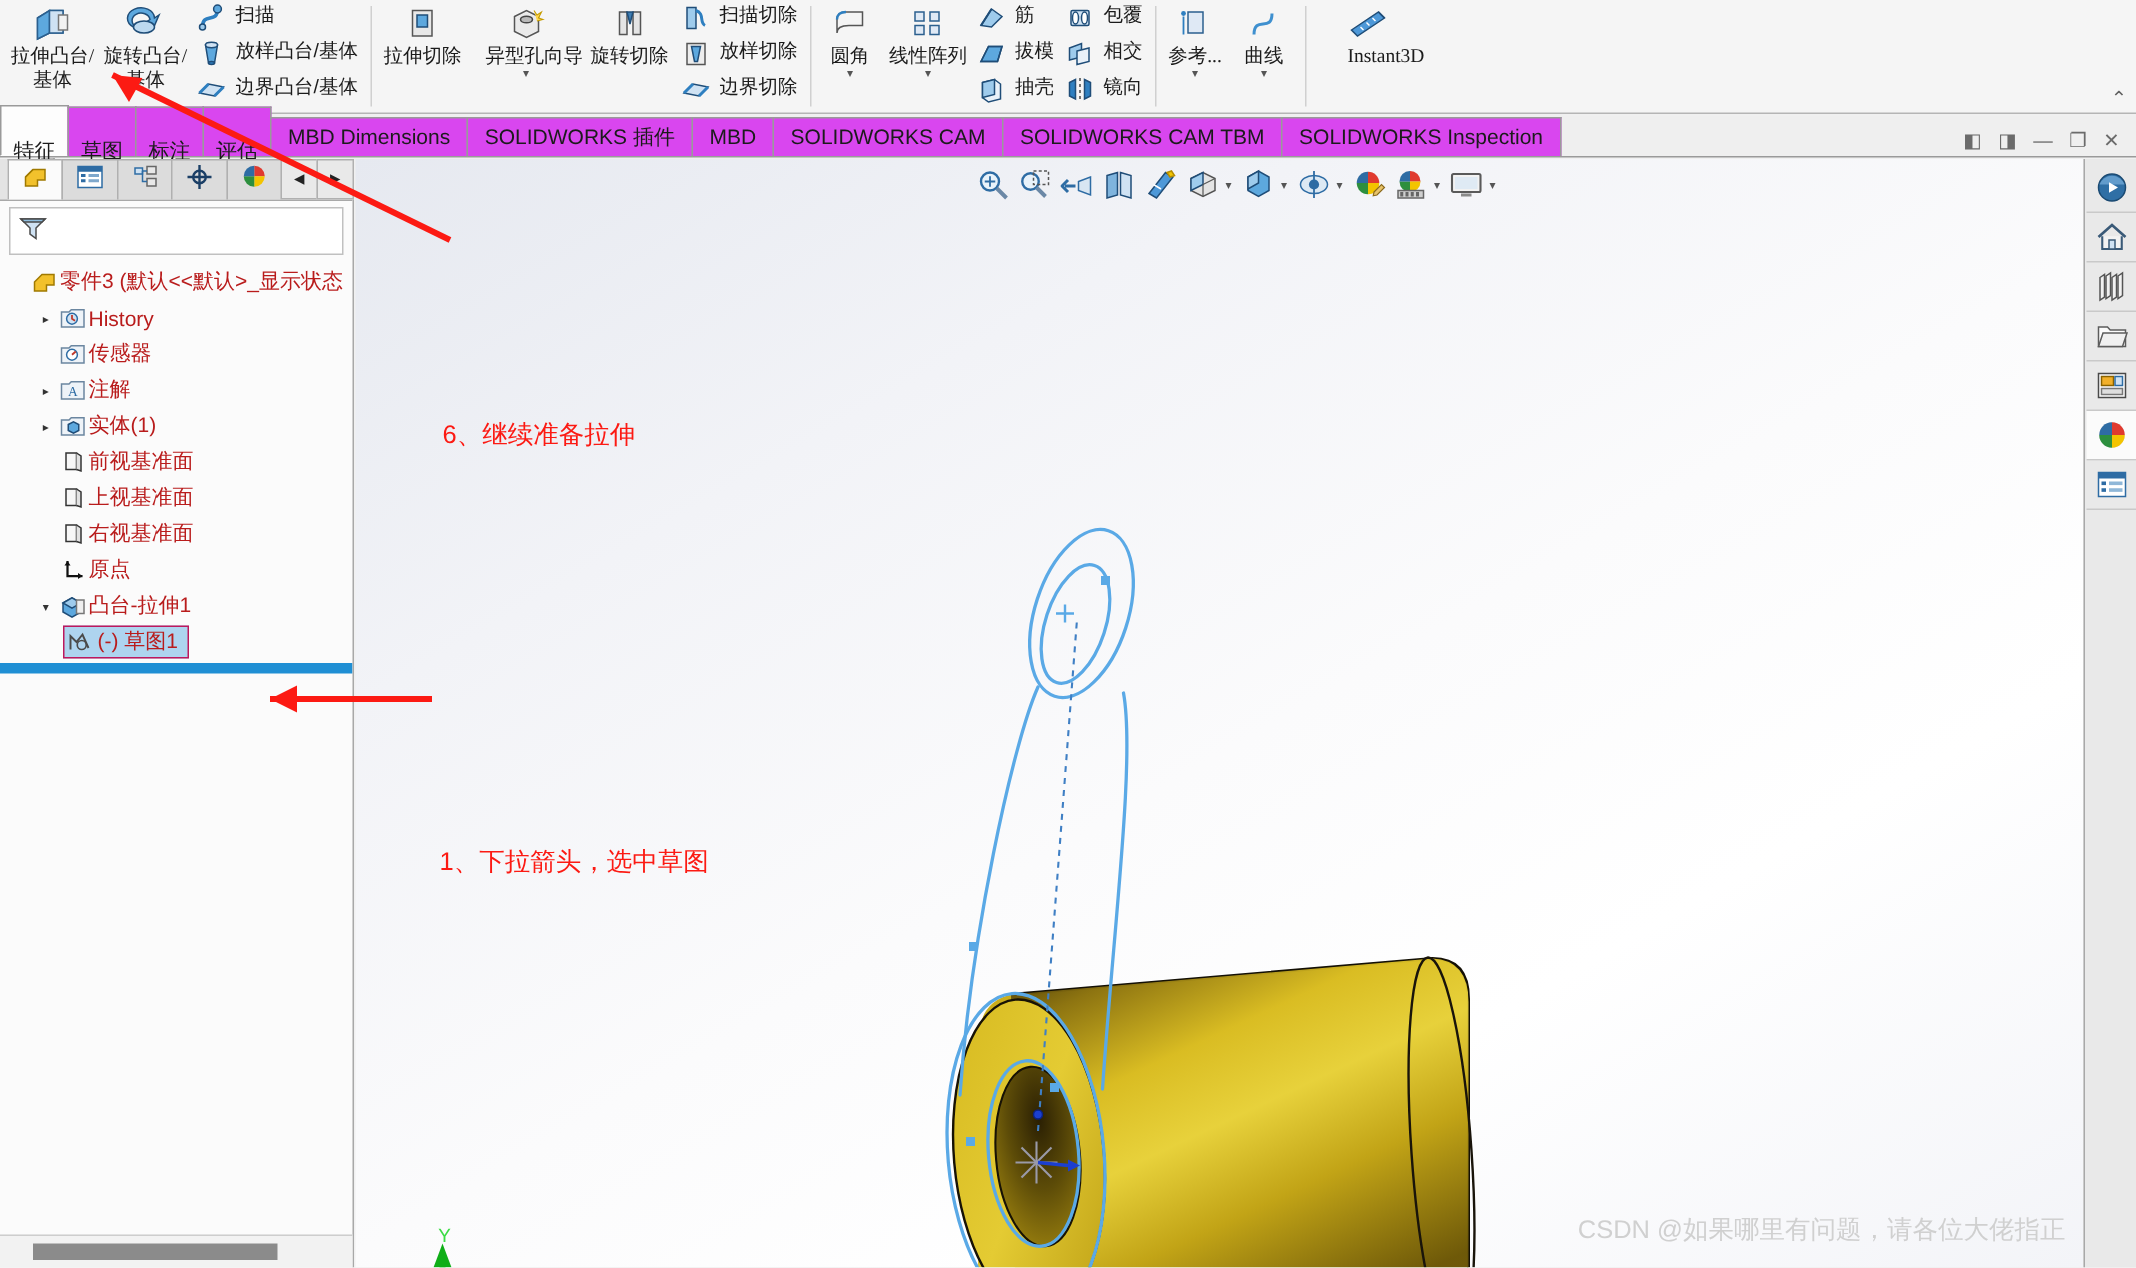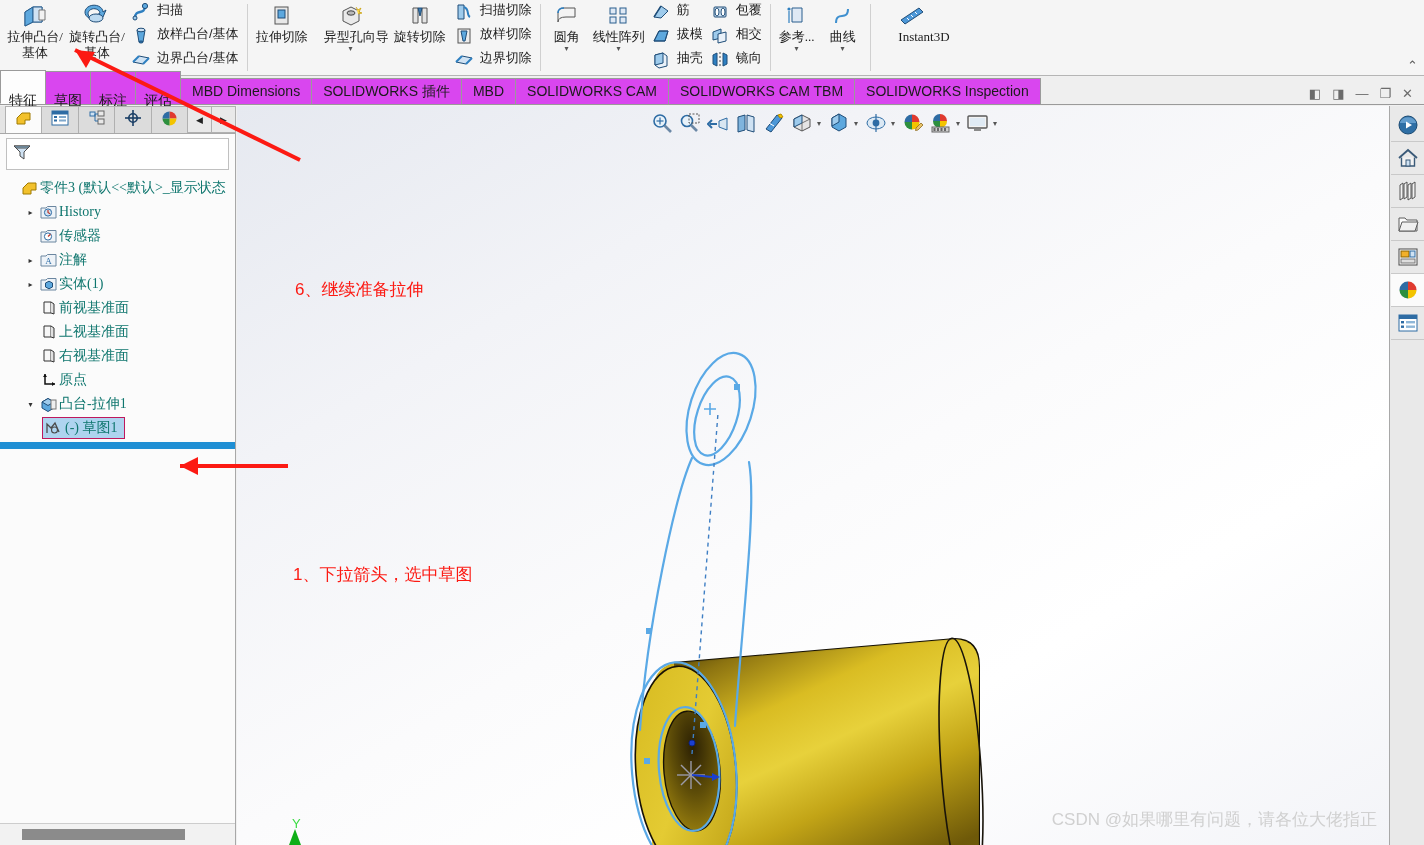--- a/index.html
+++ b/index.html
@@ -95,21 +95,21 @@
     font-size: 9px; color: #222; cursor: default;
   }
   .lp-filter {
     height: 32px; margin: 4px 6px 2px 6px; background: #fff;
     border: 1px solid #c0c0c0; display: flex; align-items: center; padding-left: 5px;
   }
   .tree { flex: 1; overflow: hidden; position: relative; padding-top: 4px; font-size: 14px; }
   .tnode { display: flex; align-items: center; height: 24px; padding-left: 4px; white-space: nowrap; cursor: default; }
   .tnode .exp { width: 15px; text-align: center; font-size: 8px; color: #333; flex: 0 0 15px; }
   .tnode .tic { width: 21px; display: flex; align-items: center; justify-content: center; flex: 0 0 21px; }
-  .tnode .tlbl { color: #0f766e; font-size: 14px; font-family: Liberation Serif, serif; }
+  .tnode .tlbl { color: #b91c1c; font-size: 14px; }
   .tnode.indent1 { padding-left: 23px; }
   .sel-chip {
     display: inline-flex; align-items: center; background: #aed4ef;
     border: 1px solid #be185d; padding: 1px 6px 1px 1px; height: 22px;
   }
   .blue-bar { height: 7px; background: #1f8fd4; margin: 2px 0 0 0; }
   .lp-hscroll {
     height: 22px; background: #f2f2f2; border-top: 1px solid #cdcdcd;
     display: flex; align-items: center; padding: 0 4px;
   }

